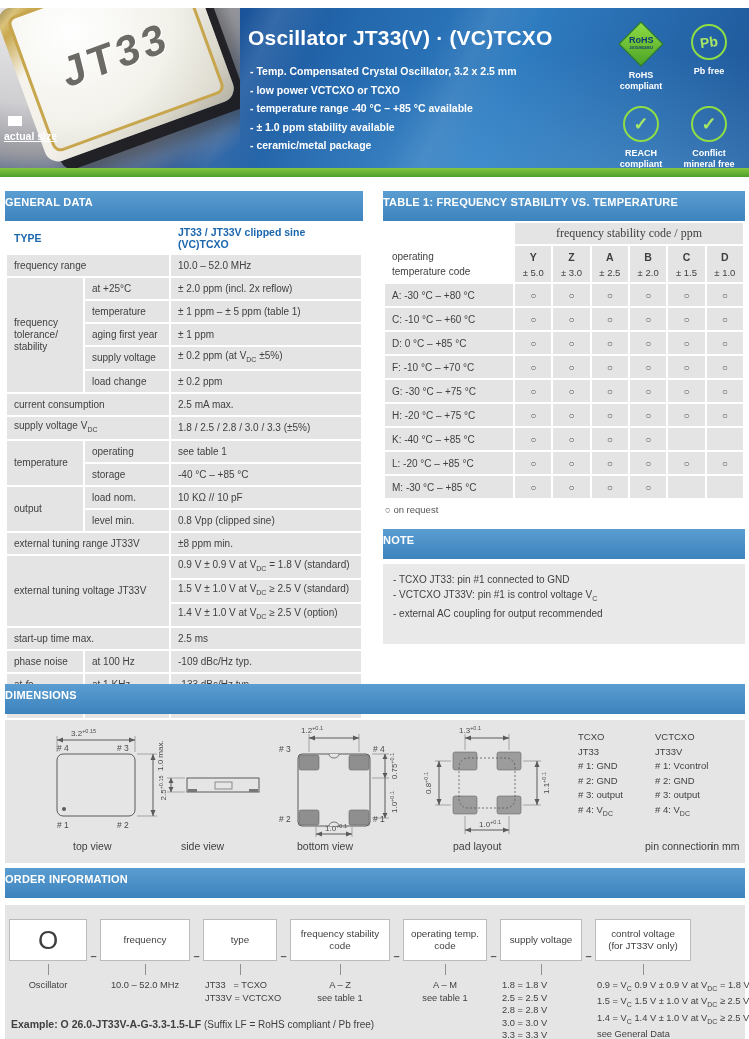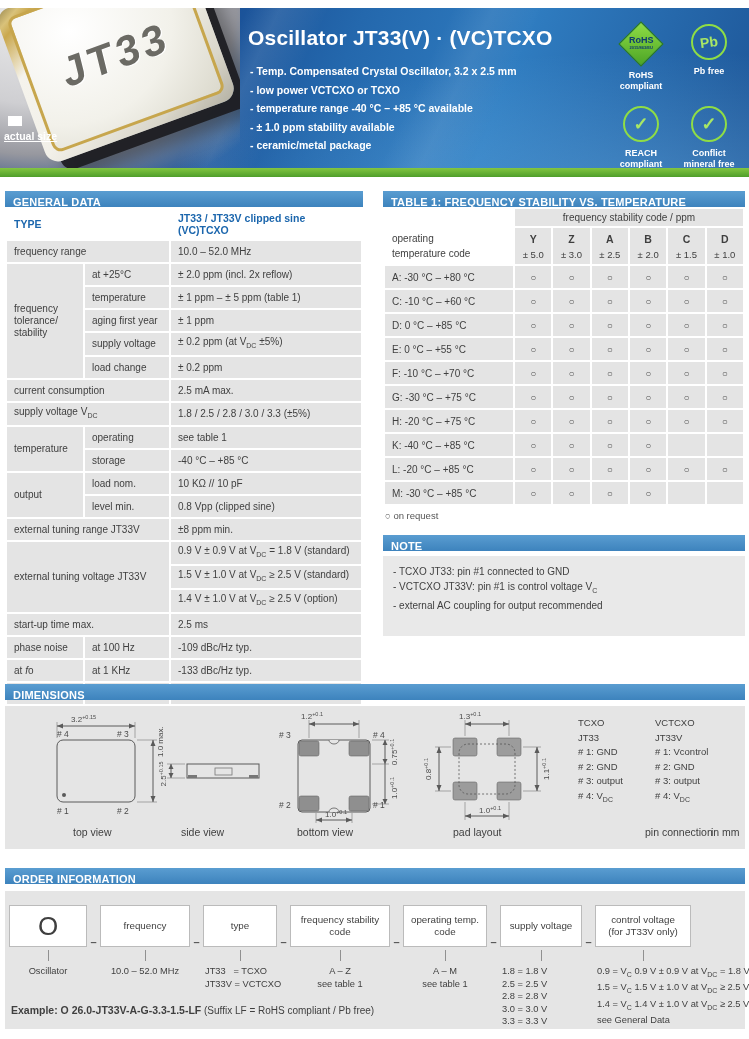--- a/index.html
+++ b/index.html
@@ -39,34 +39,34 @@
   .rohs-inner{transform:rotate(-45deg);text-align:center;color:#0e3a70;line-height:8px;}
   .rohs-line1{font-size:9px;font-weight:bold;}
   .rohs-line2{font-size:4px;font-weight:bold;}
   .badge-circle{width:32px;height:32px;border-radius:50%;border:2px solid #8fdd45;
       display:flex;align-items:center;justify-content:center;color:#a8e765;font-weight:bold;}
   .pb-glyph{font-size:14px;transform:rotate(-8deg);}
   .check-glyph{font-size:18px;line-height:18px;}
   .green-strip{position:absolute;top:168px;left:0;width:749px;height:9px;
       background:linear-gradient(180deg,#83c641,#4f9e2a);}
   
-  .sec-bar{height:16px;background:linear-gradient(180deg,#5a9dd1,#3d83bd);color:#fff;font-weight:bold;
-      font-size:11px;line-height:22px;padding-left:8px;letter-spacing:.2px;}
+  .sec-bar{height:30px;background:linear-gradient(180deg,#5a9dd1,#3d83bd);color:#fff;font-weight:bold;
+      font-size:11px;line-height:22px;letter-spacing:.2px;}
   .panel{background:#e5e5e5;}
   
   .col-left{position:absolute;top:191px;left:5px;width:358px;}
   .col-right{position:absolute;top:191px;left:383px;width:362px;}
   table{border-collapse:separate;border-spacing:2px;width:100%;}
   td,th{background:#e4e4e4;font-size:10px;padding:3px 7px;vertical-align:middle;text-align:left;font-weight:normal;color:#3f3f3f;}
   sub{font-size:7px;}
   .gd-table td{height:15px;line-height:12px;}
   .gd-type td{background:#fff;color:#1b66ad;font-weight:bold;font-size:10.5px;}
   .t1-table td,.t1-table th{text-align:center;}
   .t1-head-left{background:#fff;text-align:left !important;line-height:15px;}
-  .t1-group{font-size:10px;}
+  .t1-group{font-size:12px;font-family:Liberation Serif, serif;}
   .code-letter{font-weight:bold;font-size:10.5px;padding-bottom:4px;}
   .code-ppm{font-size:9.5px;}
   .t1-range{text-align:left !important;white-space:nowrap;}
   .t1-mark{font-size:10px;color:#555;height:16px;}
   .t1-foot{font-size:9.5px;color:#555;margin:4px 0 0 2px;}
   .note-wrap{margin-top:14px;}
   .note-box{background:#e9e9e9;margin-top:5px;min-height:64px;padding:8px 10px;font-size:10px;line-height:15px;}
   
   .dims{position:absolute;top:684px;left:5px;width:740px;}
   .dims-panel{position:relative;margin-top:6px;height:143px;}
@@ -328,29 +328,20 @@
         <tr data-name="stability-row">
           <td class="t1-range" data-name="temperature-range-cell">D:  0 °C – +85 °C</td>
           <td class="t1-mark" data-name="stability-mark-cell">○</td>
           <td class="t1-mark" data-name="stability-mark-cell">○</td>
           <td class="t1-mark" data-name="stability-mark-cell">○</td>
           <td class="t1-mark" data-name="stability-mark-cell">○</td>
           <td class="t1-mark" data-name="stability-mark-cell">○</td>
           <td class="t1-mark" data-name="stability-mark-cell">○</td>
         </tr>
         <tr data-name="stability-row">
-          <td class="t1-range" data-name="temperature-range-cell">E:  0 °C – +55 °C</td>
-          <td class="t1-mark" data-name="stability-mark-cell">○</td>
-          <td class="t1-mark" data-name="stability-mark-cell">○</td>
-          <td class="t1-mark" data-name="stability-mark-cell">○</td>
-          <td class="t1-mark" data-name="stability-mark-cell">○</td>
-          <td class="t1-mark" data-name="stability-mark-cell">○</td>
-          <td class="t1-mark" data-name="stability-mark-cell">○</td>
-        </tr>
-        <tr data-name="stability-row">
           <td class="t1-range" data-name="temperature-range-cell">F: -10 °C – +70 °C</td>
           <td class="t1-mark" data-name="stability-mark-cell">○</td>
           <td class="t1-mark" data-name="stability-mark-cell">○</td>
           <td class="t1-mark" data-name="stability-mark-cell">○</td>
           <td class="t1-mark" data-name="stability-mark-cell">○</td>
           <td class="t1-mark" data-name="stability-mark-cell">○</td>
           <td class="t1-mark" data-name="stability-mark-cell">○</td>
         </tr>
         <tr data-name="stability-row">
           <td class="t1-range" data-name="temperature-range-cell">G: -30 °C – +75 °C</td>

